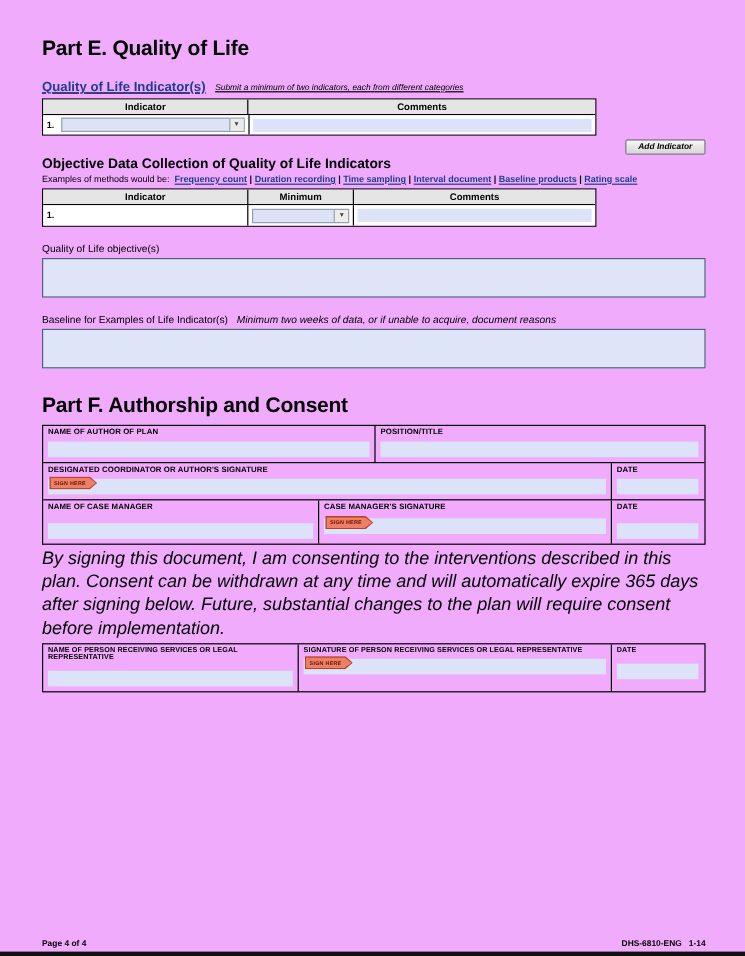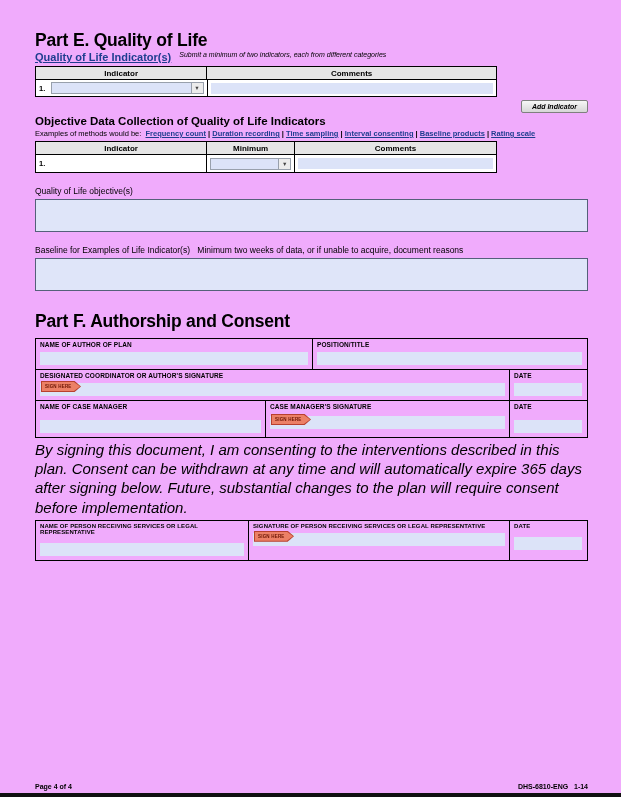--- a/index.html
+++ b/index.html
@@ -11,21 +11,21 @@
     color: #000;
     overflow: hidden;
   }
   .page { position: absolute; inset: 0; background: #f0abfc; }
   .content { padding: 30px 33px 0 35px; }
 
   
   .h-part { font-size: 17.5px; font-weight: bold; letter-spacing: -0.2px; }
   .h-sub  { font-size: 11.5px; font-weight: bold; margin-top: 8px; }
 
-  .qol-link-row { display: flex; align-items: flex-start; margin-top: 0; }
+  .qol-link-row { display: flex; align-items: center; margin-top: 16px; text-decoration: underline; }
   a.biglink {
     font-size: 11px; font-weight: bold; color: #1e3d8f;
     text-decoration: underline; cursor: pointer;
   }
   .note-italic { font-size: 7px; font-style: italic; margin-left: 8px; }
 
   
   .tbl { border: 1.5px solid #000; width: 462px; margin-top: 3px; }
   .thead { display: flex; background: #e5e5e5; border-bottom: 1px solid #000; }
   .th {
@@ -58,21 +58,21 @@
     font-size: 7px; font-weight: bold; font-style: italic;
     padding: 2px 10px; border: 1px solid #7f7f7f; border-radius: 2px;
     background: linear-gradient(#f7f7f7, #d6d6d6); cursor: pointer;
   }
 
   .methods-line { font-size: 7.5px; margin-top: 2px; }
   .methods-line a { color: #1e3d8f; font-weight: bold; text-decoration: underline; cursor: pointer; }
   .sep { color: #000; font-weight: bold; }
 
   .lbl { font-size: 8.5px; margin-top: 13px; }
-  .lbl .it { margin-left: 5px; }
+  .lbl .it { font-style: italic; margin-left: 5px; }
   .bigarea {
     width: 553px; height: 33px; margin-top: 3px;
     background: #dfe5f9; border: 1px solid #55607a;
   }
 
   
   .pf { border: 1.5px solid #000; width: 553px; margin-top: 6px; }
   .pf-row { display: flex; border-bottom: 1px solid #000; }
   .pf-row:last-child { border-bottom: none; }
   .pf-cell { border-right: 1px solid #000; padding: 2px 4px 4px; position: relative; }
@@ -149,21 +149,21 @@
     <div class="h-sub" style="margin-top:2px">Objective Data Collection of Quality of Life Indicators</div>
 
     <div class="methods-line">
       <span>Examples of methods would be:</span>&nbsp;
       <a>Frequency count</a>
       <span class="sep">|</span>
       <a>Duration recording</a>
       <span class="sep">|</span>
       <a>Time sampling</a>
       <span class="sep">|</span>
-      <a>Interval consenting</a>
+      <a>Interval document</a>
       <span class="sep">|</span>
       <a>Baseline products</a>
       <span class="sep">|</span>
       <a>Rating scale</a>
     </div>
 
     <div class="tbl">
       <div class="thead">
         <div class="th" style="width:205px">Indicator</div>
         <div class="th" style="width:105px">Minimum</div>

